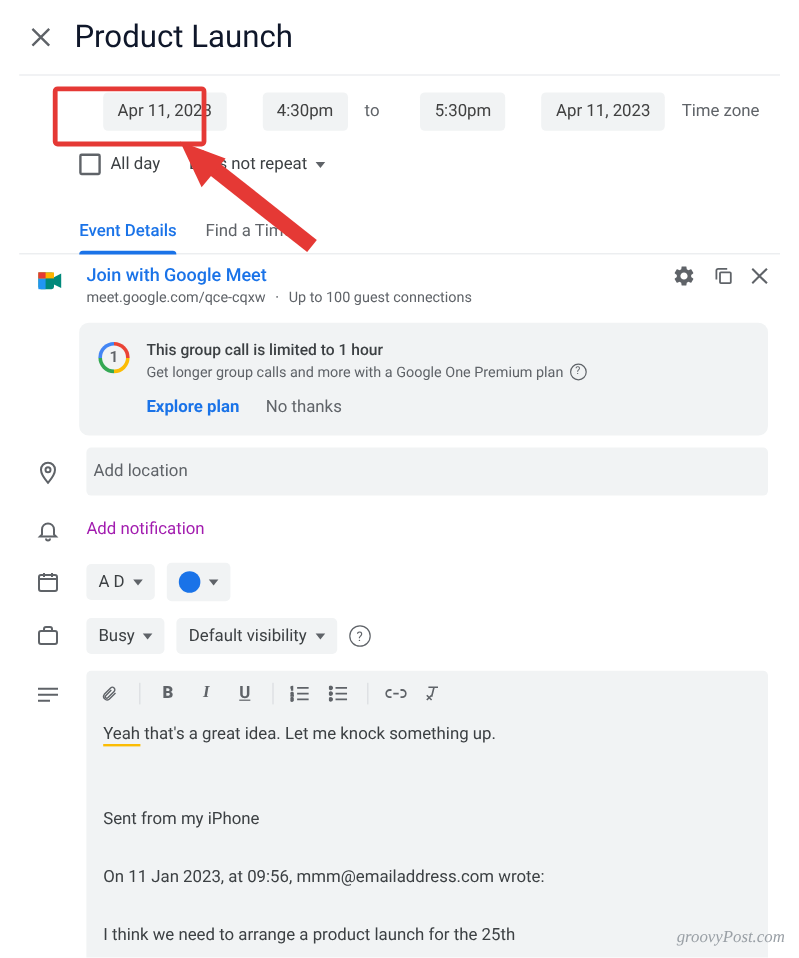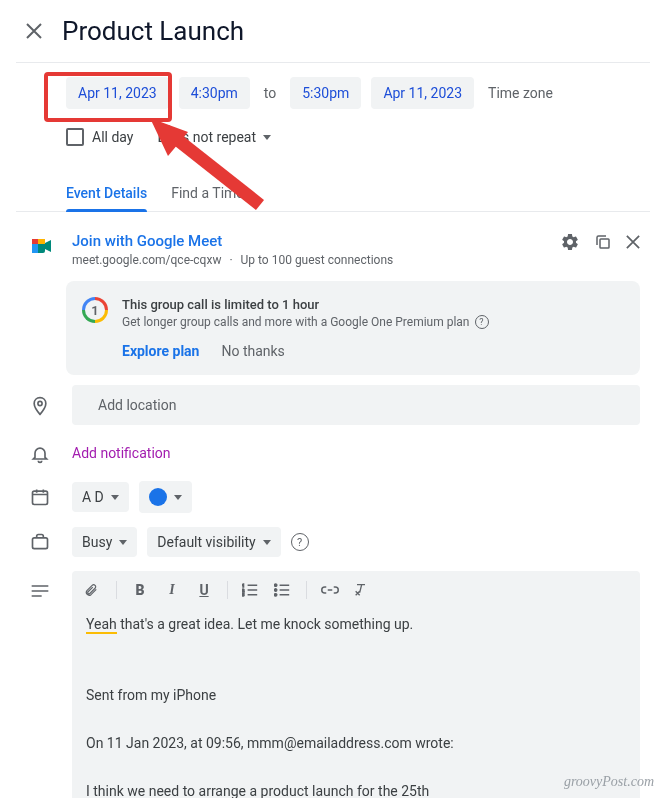--- a/index.html
+++ b/index.html
@@ -44,23 +44,24 @@
       display: flex;
       align-items: center;
       gap: 10px;
       margin-bottom: 14px;
       padding-left: 50px;
     }
     .chip {
       background: #f1f3f4;
       padding: 8px 12px;
       border-radius: 4px;
-      color: #1d4ed8;
-      font-size: 14px;
-      cursor: pointer;
+      color: #404040;
+      font-size: 14px;
+      cursor: pointer;
+      margin-left: 20px;
     }
     .text-plain {
       color: #5f6368;
       font-size: 14px;
       padding: 0 4px;
     }
     .highlight-box {
       position: absolute;
       border: 4px solid #e53935;
       border-radius: 4px;
@@ -99,21 +100,21 @@
       border-left: 4px solid transparent;
       border-right: 4px solid transparent;
       border-top: 5px solid #5f6368;
       margin-left: 3px;
     }
     .tabs {
       display: flex;
       gap: 24px;
       padding-left: 50px;
       border-bottom: 1px solid #e8eaed;
-      margin-bottom: 20px;
+      margin-bottom: 8px;
     }
     .tab {
       padding: 10px 0;
       color: #5f6368;
       cursor: pointer;
       font-size: 14px;
       position: relative;
     }
     .tab.active {
       color: #1a73e8;
@@ -225,21 +226,21 @@
       font-size: 14px;
     }
     .text-btn {
       color: #5f6368;
       cursor: pointer;
       font-size: 14px;
     }
     .field-box {
       background: #f1f3f4;
       border-radius: 4px;
-      padding: 12px 26px;
+      padding: 12px 6px;
       color: #5f6368;
       font-size: 14px;
       cursor: text;
       flex: 1;
       margin-right: 10px;
     }
     .notif-text {
       color: #a21caf;
       padding: 6px 0;
       cursor: pointer;

